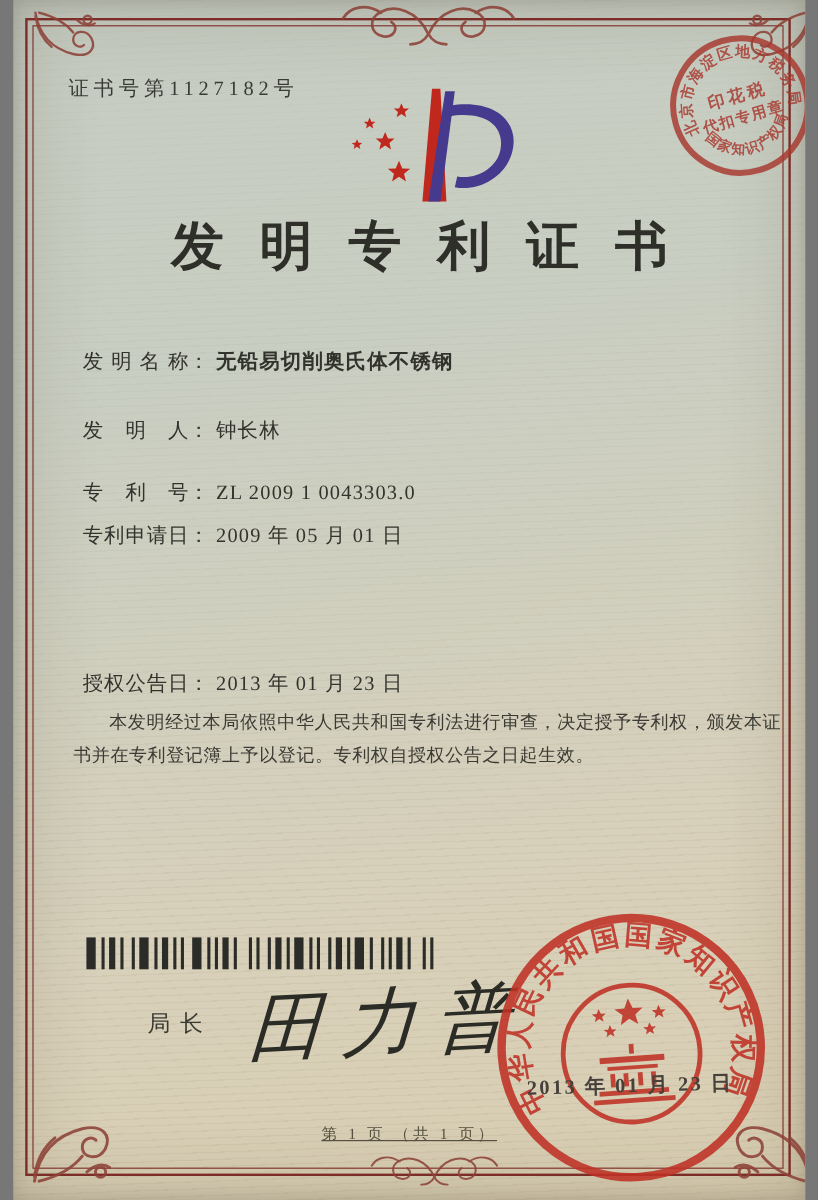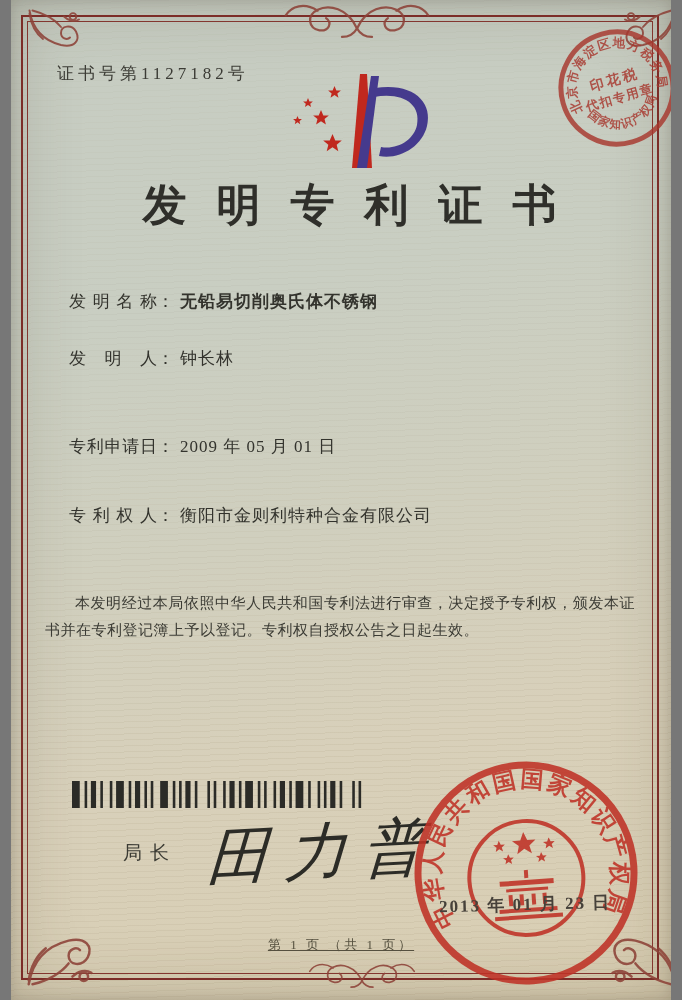--- a/index.html
+++ b/index.html
@@ -23,21 +23,21 @@
   .logo{position:absolute; left:260px; top:68px; width:178px; height:104px;}
   .title{position:absolute; left:0; top:176px; width:100%; text-align:center;
          font-size:44px; font-weight:600; letter-spacing:30px; padding-left:47px; box-sizing:border-box; color:#2f2f2a;}
 
   .field-row{position:absolute; left:58px; width:580px; font-size:17px; color:#33332d; white-space:nowrap;}
   .flabel{display:inline-block; width:88px; text-align:justify; text-align-last:justify; text-justify:inter-character; vertical-align:bottom;}
   .fcolon{display:inline-block; margin-right:6px;}
   .fvalue{letter-spacing:1px;}
   .fvalue.strong{font-weight:600;}
 
-  .body-text{position:absolute; left:34px; top:590px; width:590px; color:#3b3b34;}
+  .body-text{position:absolute; left:50px; top:590px; width:590px; color:#3b3b34;}
   .body-text p{margin:0; font-size:15px; line-height:1.78; text-indent:2em; text-align:justify; letter-spacing:.5px;}
 
   .barcode{position:absolute; left:60px; top:781px; width:298px; height:27px;}
 
   .sig-role{position:absolute; left:112px; top:840px; font-size:19px; letter-spacing:8px; color:#3a3a33;}
   .sig-name{position:absolute; left:196px; top:810px; font-size:62px; letter-spacing:16px; color:#2c2c27;
             transform:rotate(-3deg) skewX(-6deg); font-style:italic;}
 
   .office-seal{position:absolute; left:398px; top:756px; width:234px; height:234px; transform:rotate(-4deg);}
   .date-stamp{position:absolute; left:428px; top:893px; font-size:17px; letter-spacing:2px; color:#46413a; transform:rotate(-1.5deg); font-weight:600;}
@@ -125,25 +125,28 @@
   </svg>
 
   <div class="title">发明专利证书</div>
 
   <div class="field-row" style="top:290px">
     <span class="flabel">发明名称</span><span class="fcolon">：</span><span class="fvalue strong">无铅易切削奥氏体不锈钢</span>
   </div>
   <div class="field-row" style="top:347px">
     <span class="flabel">发明人</span><span class="fcolon">：</span><span class="fvalue">钟长林</span>
   </div>
+  <div class="field-row" style="top:399px">
+    <span class="flabel">专利号</span><span class="fcolon">：</span><span class="fvalue">ZL 2009 1 0043303.0</span>
+  </div>
   <div class="field-row" style="top:435px">
     <span class="flabel">专利申请日</span><span class="fcolon">：</span><span class="fvalue">2009 年 05 月 01 日</span>
   </div>
-  <div class="field-row" style="top:504px">
-    <span class="flabel">专利权人</span><span class="fcolon">：</span><span class="fvalue">衡阳市金则利特种合金有限公司</span>
+  <div class="field-row" style="top:558px">
+    <span class="flabel">授权公告日</span><span class="fcolon">：</span><span class="fvalue">2013 年 01 月 23 日</span>
   </div>
 
   <div class="body-text">
     <p>本发明经过本局依照中华人民共和国专利法进行审查，决定授予专利权，颁发本证书并在专利登记簿上予以登记。专利权自授权公告之日起生效。</p>
   </div>
 
   <svg class="barcode" id="barcode" viewBox="0 0 298 27" preserveAspectRatio="none">
       <rect x="1" y="0" width="7.746382978723404" height="27" fill="#2b2b27"></rect>
       <rect x="13.595744680851064" y="0" width="2.582127659574468" height="27" fill="#2b2b27"></rect>
       <rect x="19.893617021276597" y="0" width="5.164255319148936" height="27" fill="#2b2b27"></rect>

